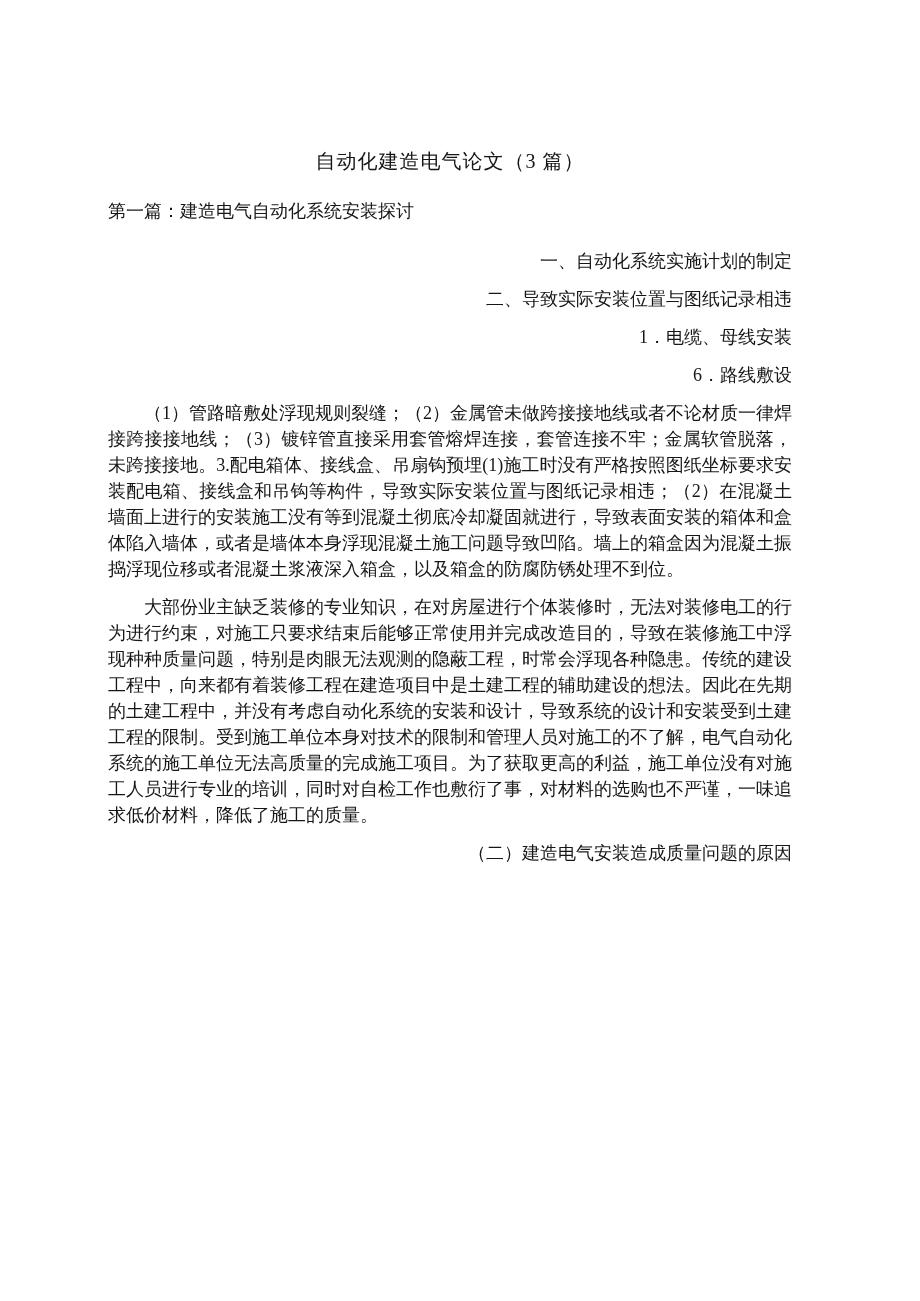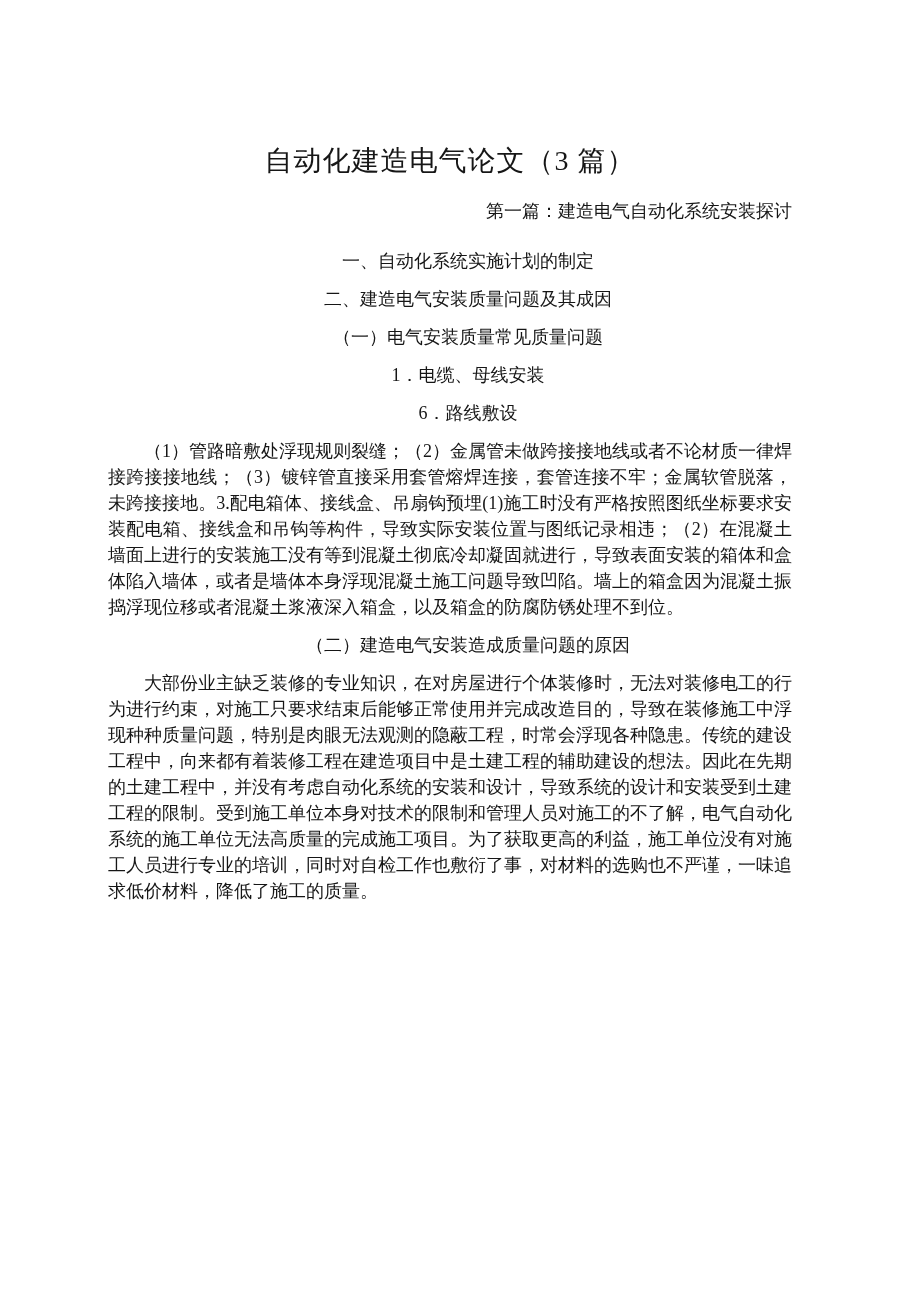--- a/index.html
+++ b/index.html
@@ -16,56 +16,55 @@
   }
   .page {
     box-sizing: border-box;
     width: 920px;
     height: 1301px;
     background: #ffffff;
     padding: 146px 128px 40px 108px;
     overflow: hidden;
   }
   .doc-title {
-    font-size: 28px;
+    font-size: 20px;
     font-weight: 400;
     line-height: 30px;
     text-align: center;
     margin: 0 0 22px 0;
     letter-spacing: 1px;
   }
   .doc-subtitle {
     font-size: 18px;
     font-weight: 400;
     line-height: 26px;
-    text-align: right;
+    text-align: left;
     margin: 0 0 24px 0;
   }
   .block {
     font-size: 18px;
     line-height: 26px;
     margin: 12px 0;
     text-indent: 2em;
   }
   .block.h {
-    text-align: center;
+    text-align: right;
     white-space: nowrap;
   }
   .block.p {
     text-align: justify;
   }
 </style>
 </head>
 <body>
 
 <div class="page">
   <h1 class="doc-title">自动化建造电气论文（3 篇）</h1>
   <h2 class="doc-subtitle">第一篇：建造电气自动化系统安装探讨</h2>
 
   <div class="block h">一、自动化系统实施计划的制定</div>
-  <div class="block h">二、建造电气安装质量问题及其成因</div>
-  <div class="block h">（一）电气安装质量常见质量问题</div>
+  <div class="block h">二、导致实际安装位置与图纸记录相违</div>
   <div class="block h">1．电缆、母线安装</div>
   <div class="block h">6．路线敷设</div>
   <div class="block p">（1）管路暗敷处浮现规则裂缝；（2）金属管未做跨接接地线或者不论材质一律焊接跨接接地线；（3）镀锌管直接采用套管熔焊连接，套管连接不牢；金属软管脱落，未跨接接地。3.配电箱体、接线盒、吊扇钩预埋(1)施工时没有严格按照图纸坐标要求安装配电箱、接线盒和吊钩等构件，导致实际安装位置与图纸记录相违；（2）在混凝土墙面上进行的安装施工没有等到混凝土彻底冷却凝固就进行，导致表面安装的箱体和盒体陷入墙体，或者是墙体本身浮现混凝土施工问题导致凹陷。墙上的箱盒因为混凝土振捣浮现位移或者混凝土浆液深入箱盒，以及箱盒的防腐防锈处理不到位。</div>
+  <div class="block p">大部份业主缺乏装修的专业知识，在对房屋进行个体装修时，无法对装修电工的行为进行约束，对施工只要求结束后能够正常使用并完成改造目的，导致在装修施工中浮现种种质量问题，特别是肉眼无法观测的隐蔽工程，时常会浮现各种隐患。传统的建设工程中，向来都有着装修工程在建造项目中是土建工程的辅助建设的想法。因此在先期的土建工程中，并没有考虑自动化系统的安装和设计，导致系统的设计和安装受到土建工程的限制。受到施工单位本身对技术的限制和管理人员对施工的不了解，电气自动化系统的施工单位无法高质量的完成施工项目。为了获取更高的利益，施工单位没有对施工人员进行专业的培训，同时对自检工作也敷衍了事，对材料的选购也不严谨，一味追求低价材料，降低了施工的质量。</div>
   <div class="block h">（二）建造电气安装造成质量问题的原因</div>
-  <div class="block p">大部份业主缺乏装修的专业知识，在对房屋进行个体装修时，无法对装修电工的行为进行约束，对施工只要求结束后能够正常使用并完成改造目的，导致在装修施工中浮现种种质量问题，特别是肉眼无法观测的隐蔽工程，时常会浮现各种隐患。传统的建设工程中，向来都有着装修工程在建造项目中是土建工程的辅助建设的想法。因此在先期的土建工程中，并没有考虑自动化系统的安装和设计，导致系统的设计和安装受到土建工程的限制。受到施工单位本身对技术的限制和管理人员对施工的不了解，电气自动化系统的施工单位无法高质量的完成施工项目。为了获取更高的利益，施工单位没有对施工人员进行专业的培训，同时对自检工作也敷衍了事，对材料的选购也不严谨，一味追求低价材料，降低了施工的质量。</div>
 </div>
 
 </body></html>

